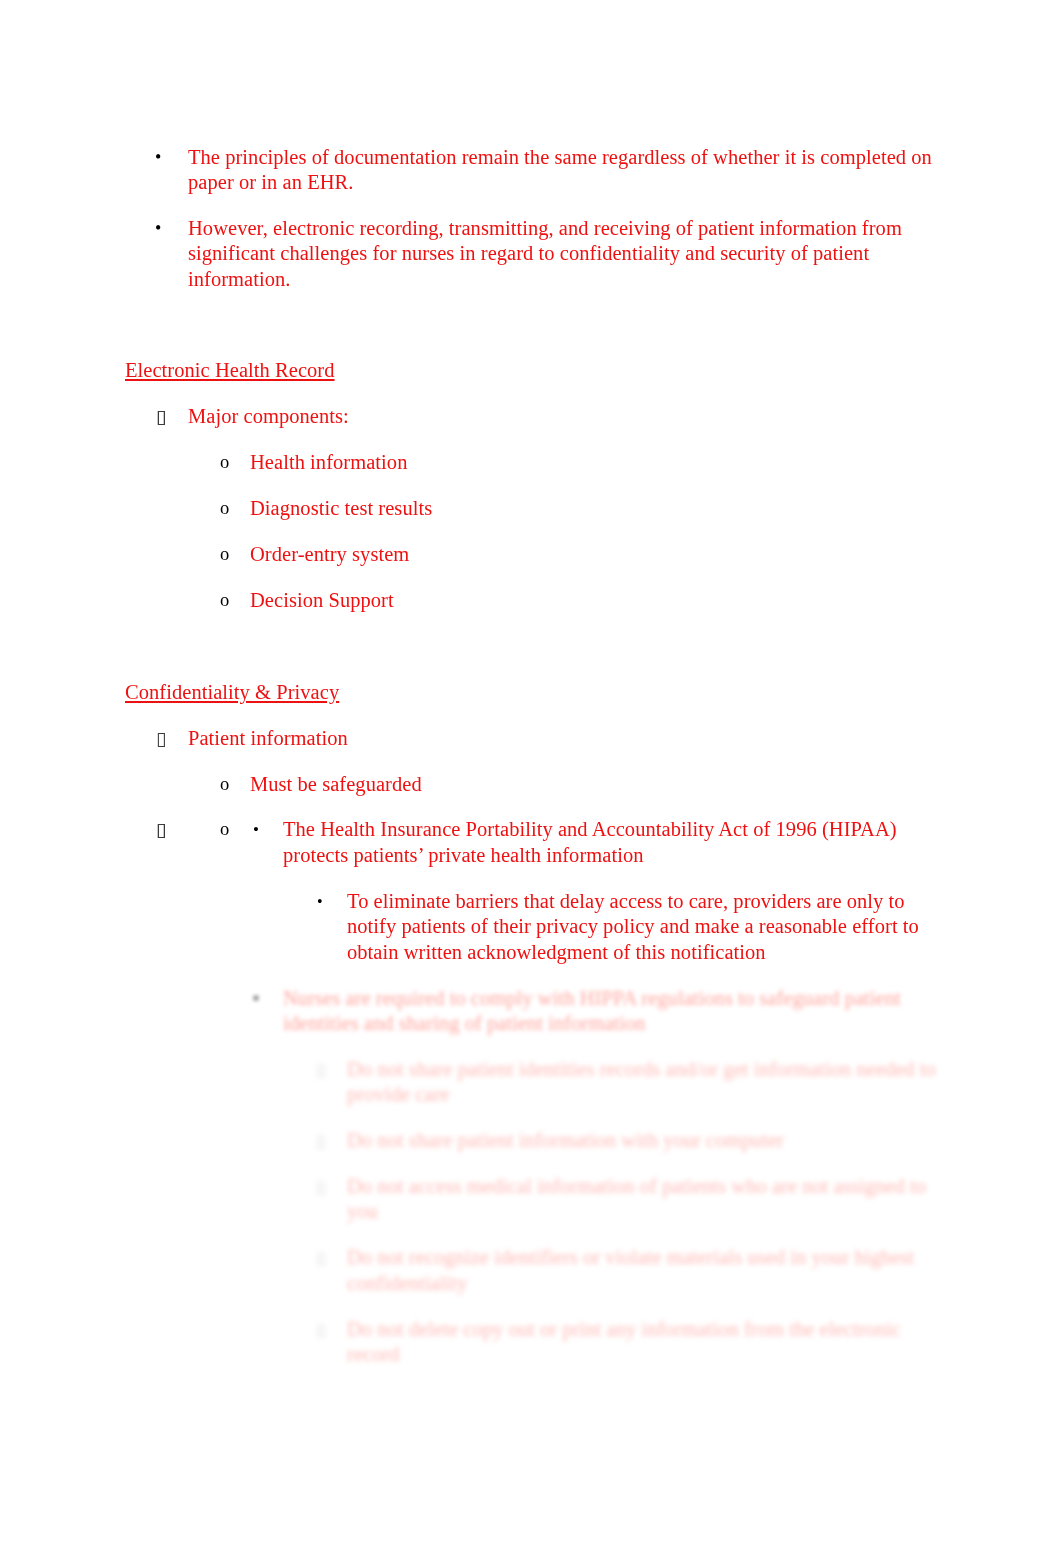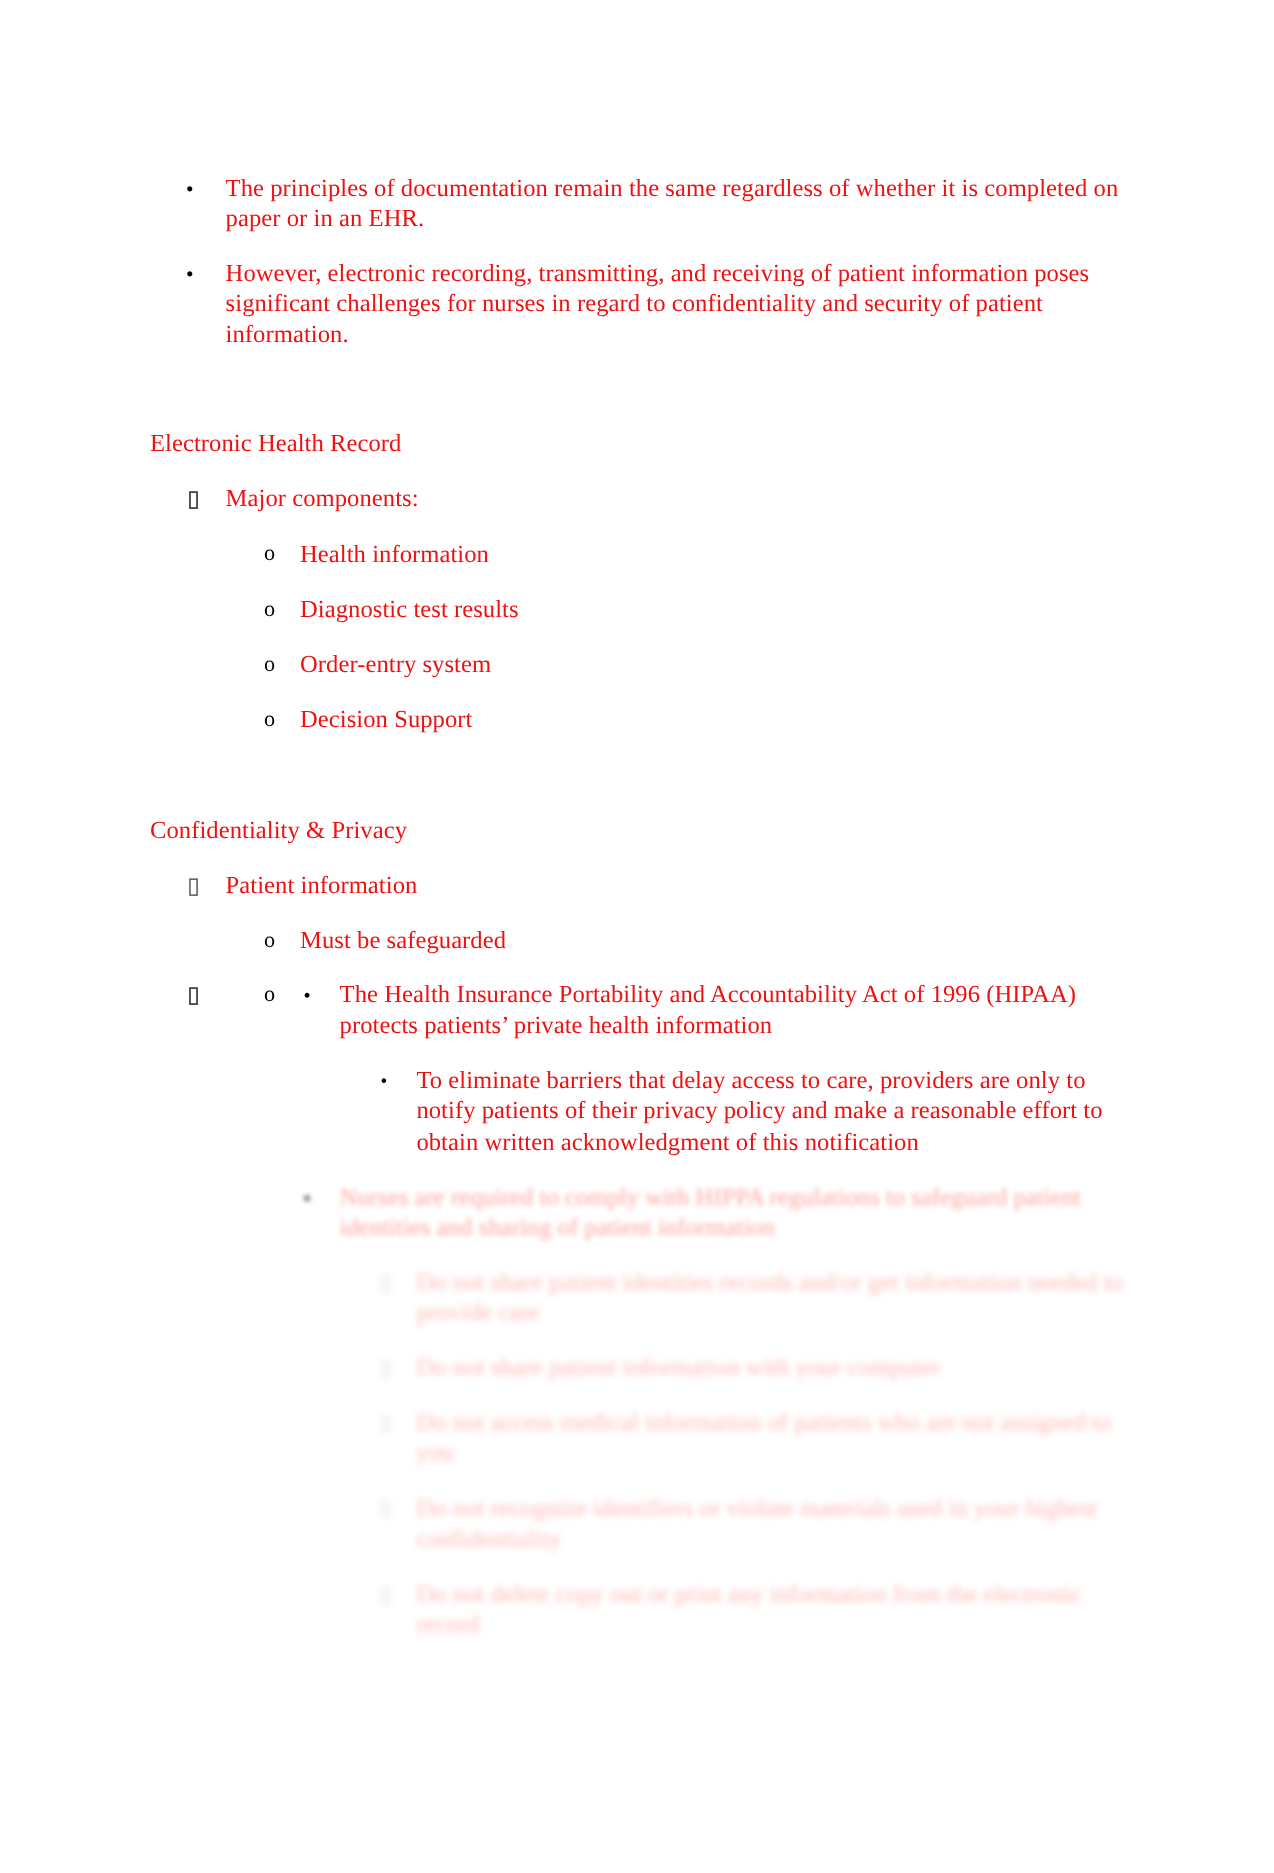--- a/index.html
+++ b/index.html
@@ -42,20 +42,21 @@
     font-size: 20.5px;
     line-height: 25.4px;
     letter-spacing: 0.05px;
     white-space: normal;
   }
 
   
   .heading {
     margin-left: 0;
     margin-bottom: 0;
+    text-decoration: underline;
   }
 
   
   .lvl1 {
     padding-left: 63px;
     margin-left: 0;
   }
   .lvl1 > .mk {
     position: absolute;
     left: 30px;
@@ -156,21 +157,21 @@
 <div class="page">
   <div class="doc-body">
 
     <div class="blk">
       <p class="line lvl1">
         <span class="mk">•</span>
         <span>The principles of documentation remain the same regardless of whether it is completed on paper or in an EHR.</span>
       </p>
       <p class="line lvl1">
         <span class="mk">•</span>
-        <span>However, electronic recording, transmitting, and receiving of patient information poses significant challenges for nurses in regard to confidentiality and security of patient information.</span>
+        <span>However, electronic recording, transmitting, and receiving of patient information from significant challenges for nurses in regard to confidentiality and security of patient information.</span>
       </p>
     </div>
 
     <div class="gap"></div>
 
     <p class="line heading">Electronic Health Record</p>
 
     <p class="line lvl2">
       <span class="mk">▯</span>
     </p>

